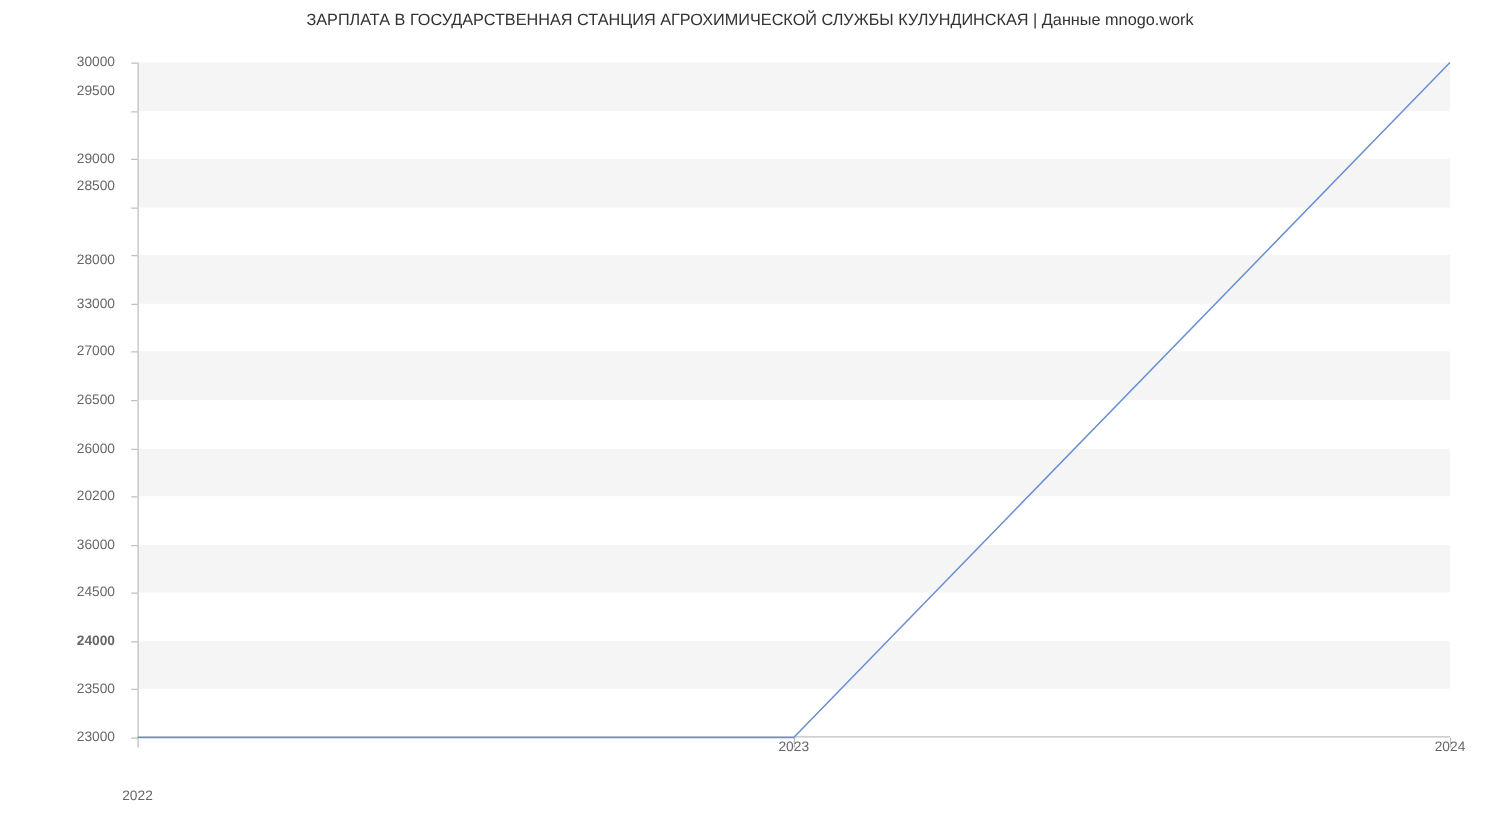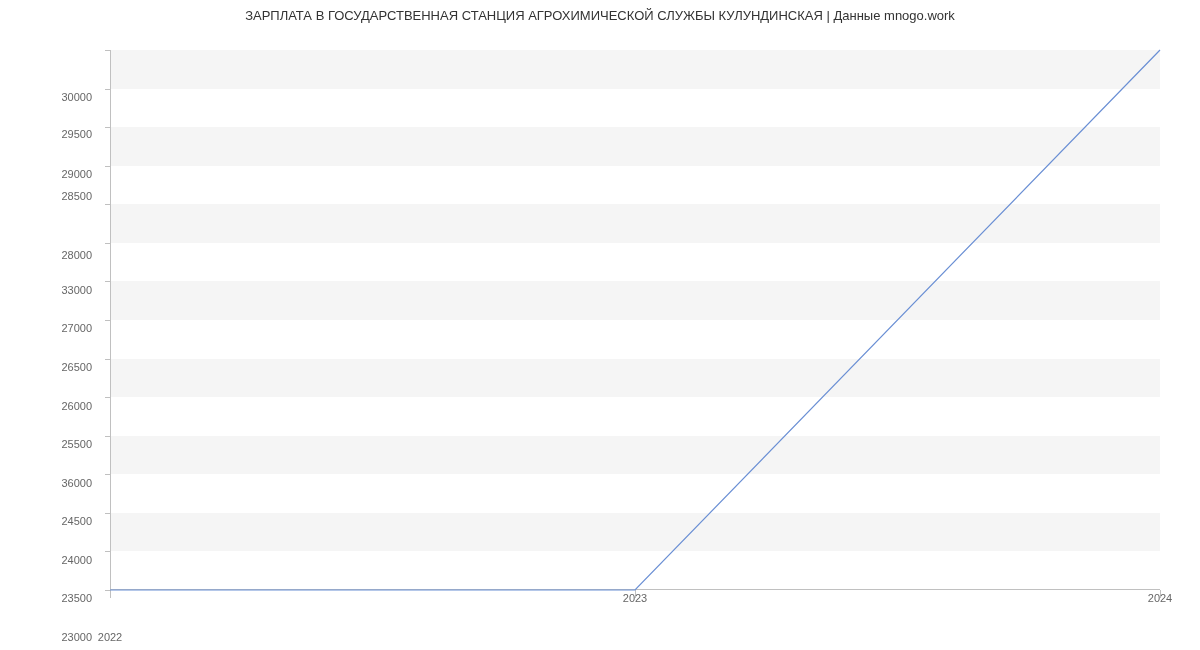--- a/index.html
+++ b/index.html
@@ -64,21 +64,20 @@
   .y-label {
     position: absolute;
     right: 0;
     transform: translateY(-50%);
     font-size: 11px;
     color: #666666;
     text-align: right;
     width: 100px;
     padding-right: 8px;
     box-sizing: border-box;
-    margin-top: 47px;
   }
   .x-labels {
     position: absolute;
     left: 110px;
     top: 592px;
     width: 1050px;
     height: 20px;
   }
   .x-label {
     position: absolute;
@@ -114,32 +113,32 @@
 </style>
 </head>
 <body>
 
 <div class="chart-wrap">
   <div class="title">ЗАРПЛАТА В  ГОСУДАРСТВЕННАЯ СТАНЦИЯ АГРОХИМИЧЕСКОЙ СЛУЖБЫ КУЛУНДИНСКАЯ | Данные mnogo.work</div>
 
   <div class="y-labels" id="y-labels">
       <div class="y-label" style="top: 540px;">23000</div>
       <div class="y-label" style="top: 501.429px;">23500</div>
-      <div class="y-label" style="top: 462.857px;">24000</div>
+      <div class="y-label" style="top: 462.857px; font-weight: bold;">24000</div>
       <div class="y-label" style="top: 424.286px;">24500</div>
       <div class="y-label" style="top: 385.714px;">36000</div>
-      <div class="y-label" style="top: 347.143px;">25500</div>
+      <div class="y-label" style="top: 347.143px;">20200</div>
       <div class="y-label" style="top: 308.571px;">26000</div>
       <div class="y-label" style="top: 270px;">26500</div>
       <div class="y-label" style="top: 231.429px;">27000</div>
       <div class="y-label" style="top: 192.857px;">33000</div>
       <div class="y-label" style="top: 158px;">28000</div>
       <div class="y-label" style="top: 99px;">28500</div>
       <div class="y-label" style="top: 77.1429px;">29000</div>
-      <div class="y-label" style="top: 37px; padding-left: 23px;">29500</div>
+      <div class="y-label" style="top: 23px; padding-left: 23px;">29500</div>
       <div class="y-label" style="top: 0px;">30000</div>
     </div>
 
   <div class="plot-area">
     <div class="gridlines" id="bands">
         <div class="band" style="top: 462.857px; height: 38.5714px;"></div>
         <div class="band" style="top: 385.714px; height: 38.5714px;"></div>
         <div class="band" style="top: 308.571px; height: 38.5714px;"></div>
         <div class="band" style="top: 231.429px; height: 38.5714px;"></div>
         <div class="band" style="top: 154.286px; height: 38.5714px;"></div>

